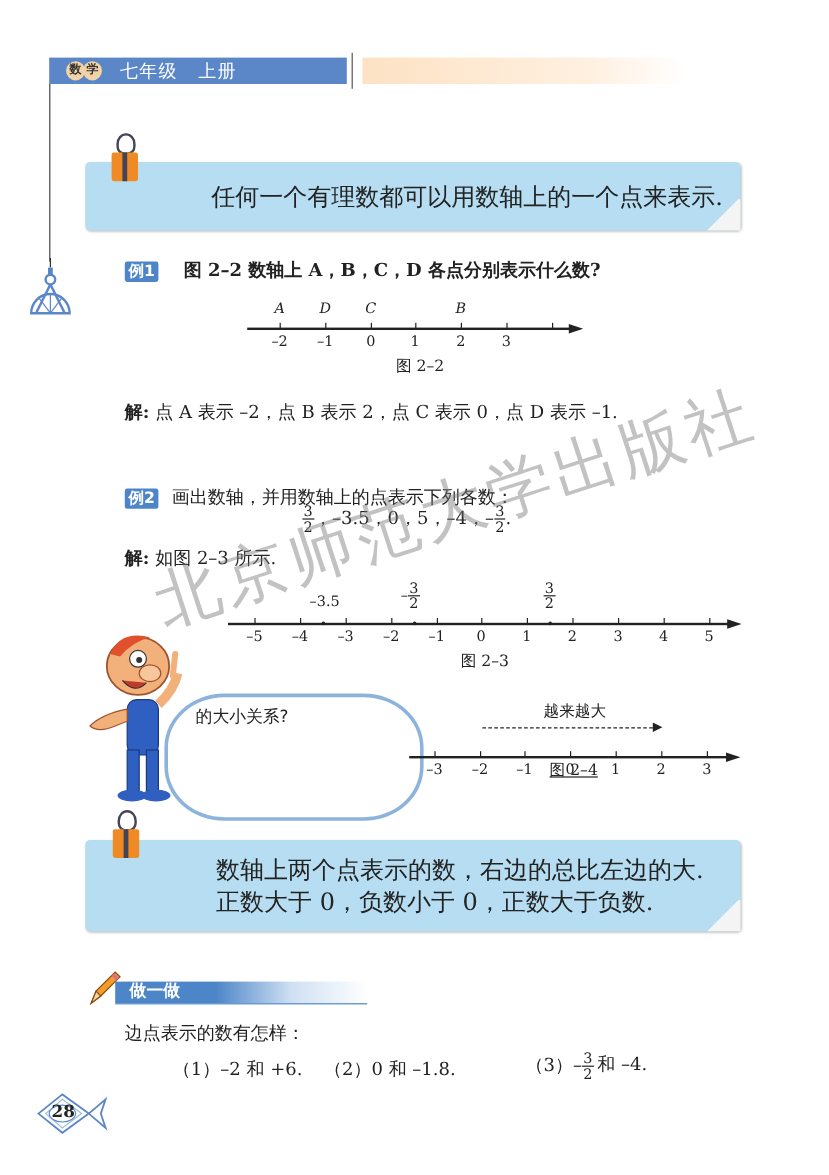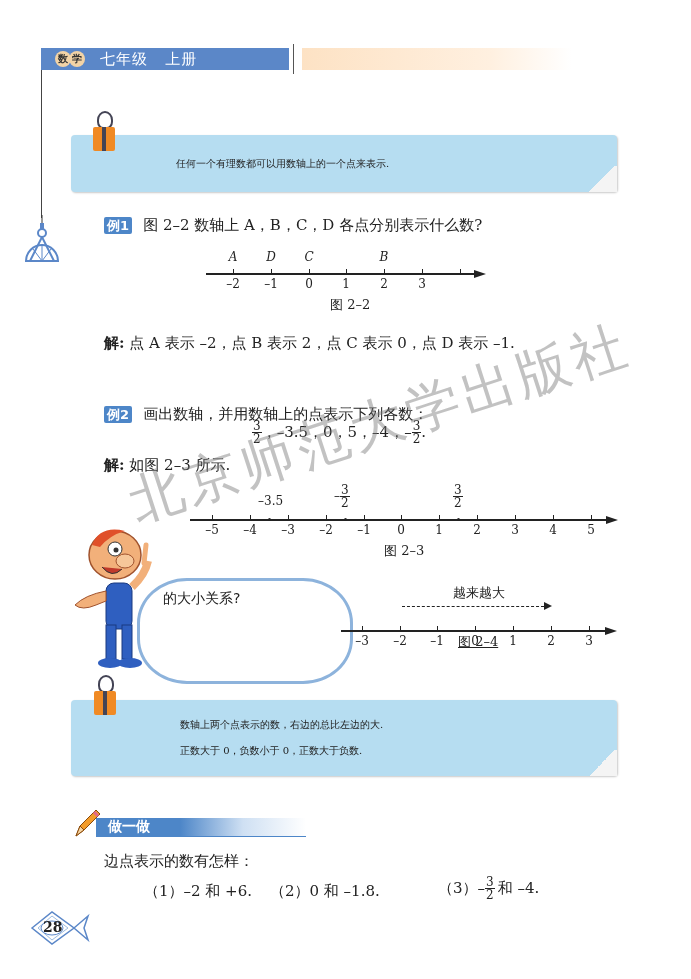--- a/index.html
+++ b/index.html
@@ -13,21 +13,21 @@
   .hdr-badge { left:55px; top:51px; height:16px; display:flex; }
   .hdr-badge span { display:inline-block; width:16px; height:16px; border-radius:50%; background:#f2d3a6; font-size:10px; line-height:16px; text-align:center; color:#333; font-weight:bold; font-family:"DejaVu Sans", sans-serif; margin-right:-2px; }
   .hdr-title { left:100px; top:49px; font-size:15px; color:#fff; font-family:"DejaVu Sans", sans-serif; letter-spacing:1px; line-height:20px; }
   .hdr-sep { left:293px; top:44px; width:1px; height:30px; background:#555; }
   .hdr-grad { left:302px; top:48px; width:270px; height:22px; background:linear-gradient(to right, #fde2c4, #fff0e0 70%, #ffffff); }
   .margin-line { left:41px; top:70px; width:1px; height:148px; background:#444; }
 
   
   .callout { background:#b6ddf1; border-radius:4px; box-shadow:1px 1px 2px #c9c9c9; }
   .callout .fold { position:absolute; right:0; bottom:0; width:30px; height:26px; background:linear-gradient(135deg, #b6ddf1 50%, #f4f4f4 50%); }
-  .callout-text { font-size:10px; color:#222; line-height:26px; }
+  .callout-text { font-size:20px; color:#222; line-height:26px; }
 
   .clip { width:26px; height:44px; }
   .clip .ring { position:absolute; left:6px; top:0; width:12px; height:14px; border:2px solid #445; border-radius:50% 50% 40% 40%; }
   .clip .body { position:absolute; left:2px; top:16px; width:22px; height:24px; background:#f08a24; border-radius:2px; }
   .clip .body:after { content:""; position:absolute; left:9px; top:0; width:4px; height:24px; background:#445; }
 
   .tag { background:#4d86c8; color:#fff; font-family:"DejaVu Sans", sans-serif; font-weight:bold; font-size:13px; padding:1px 3px; border-radius:2px; line-height:18px; }
   .txt { font-size:15px; line-height:22px; white-space:nowrap; }
   .bold { font-weight:bold; }
   .it { font-style:italic; }
@@ -86,21 +86,21 @@
   <div class="fold"></div>
   <div class="abs callout-text" style="left:105px;top:16px;">任何一个有理数都可以用数轴上的一个点来表示.</div>
 </div>
 <div class="abs clip" style="left:91px;top:111px;">
     <div class="ring"></div>
     <div class="body"></div>
   </div>
 
 <div class="abs" style="left:104px;top:214px;">
   <span class="tag">例1</span>
-  <span class="txt" style="margin-left:6px;">图 2–2 数轴上 A，B，C，D 各点分别表示什么数?</span>
+  <span class="txt" style="margin-left:16px;font-weight:bold;">图 2–2 数轴上 A，B，C，D 各点分别表示什么数?</span>
 </div>
 
 <div>
   <div class="abs axis" style="left:206px;top:273px;width:270px;"></div>
   <div class="abs arrow" style="left:474px;top:270px;"></div>
   <div id="fig22-ticks">
       <div class="abs tick" style="left: 233px; top: 269px;"></div>
       <div class="abs tlab" style="left: 218px; top: 277px;">–2</div>
       <div class="abs tick" style="left: 271px; top: 269px;"></div>
       <div class="abs tlab" style="left: 256px; top: 277px;">–1</div>

